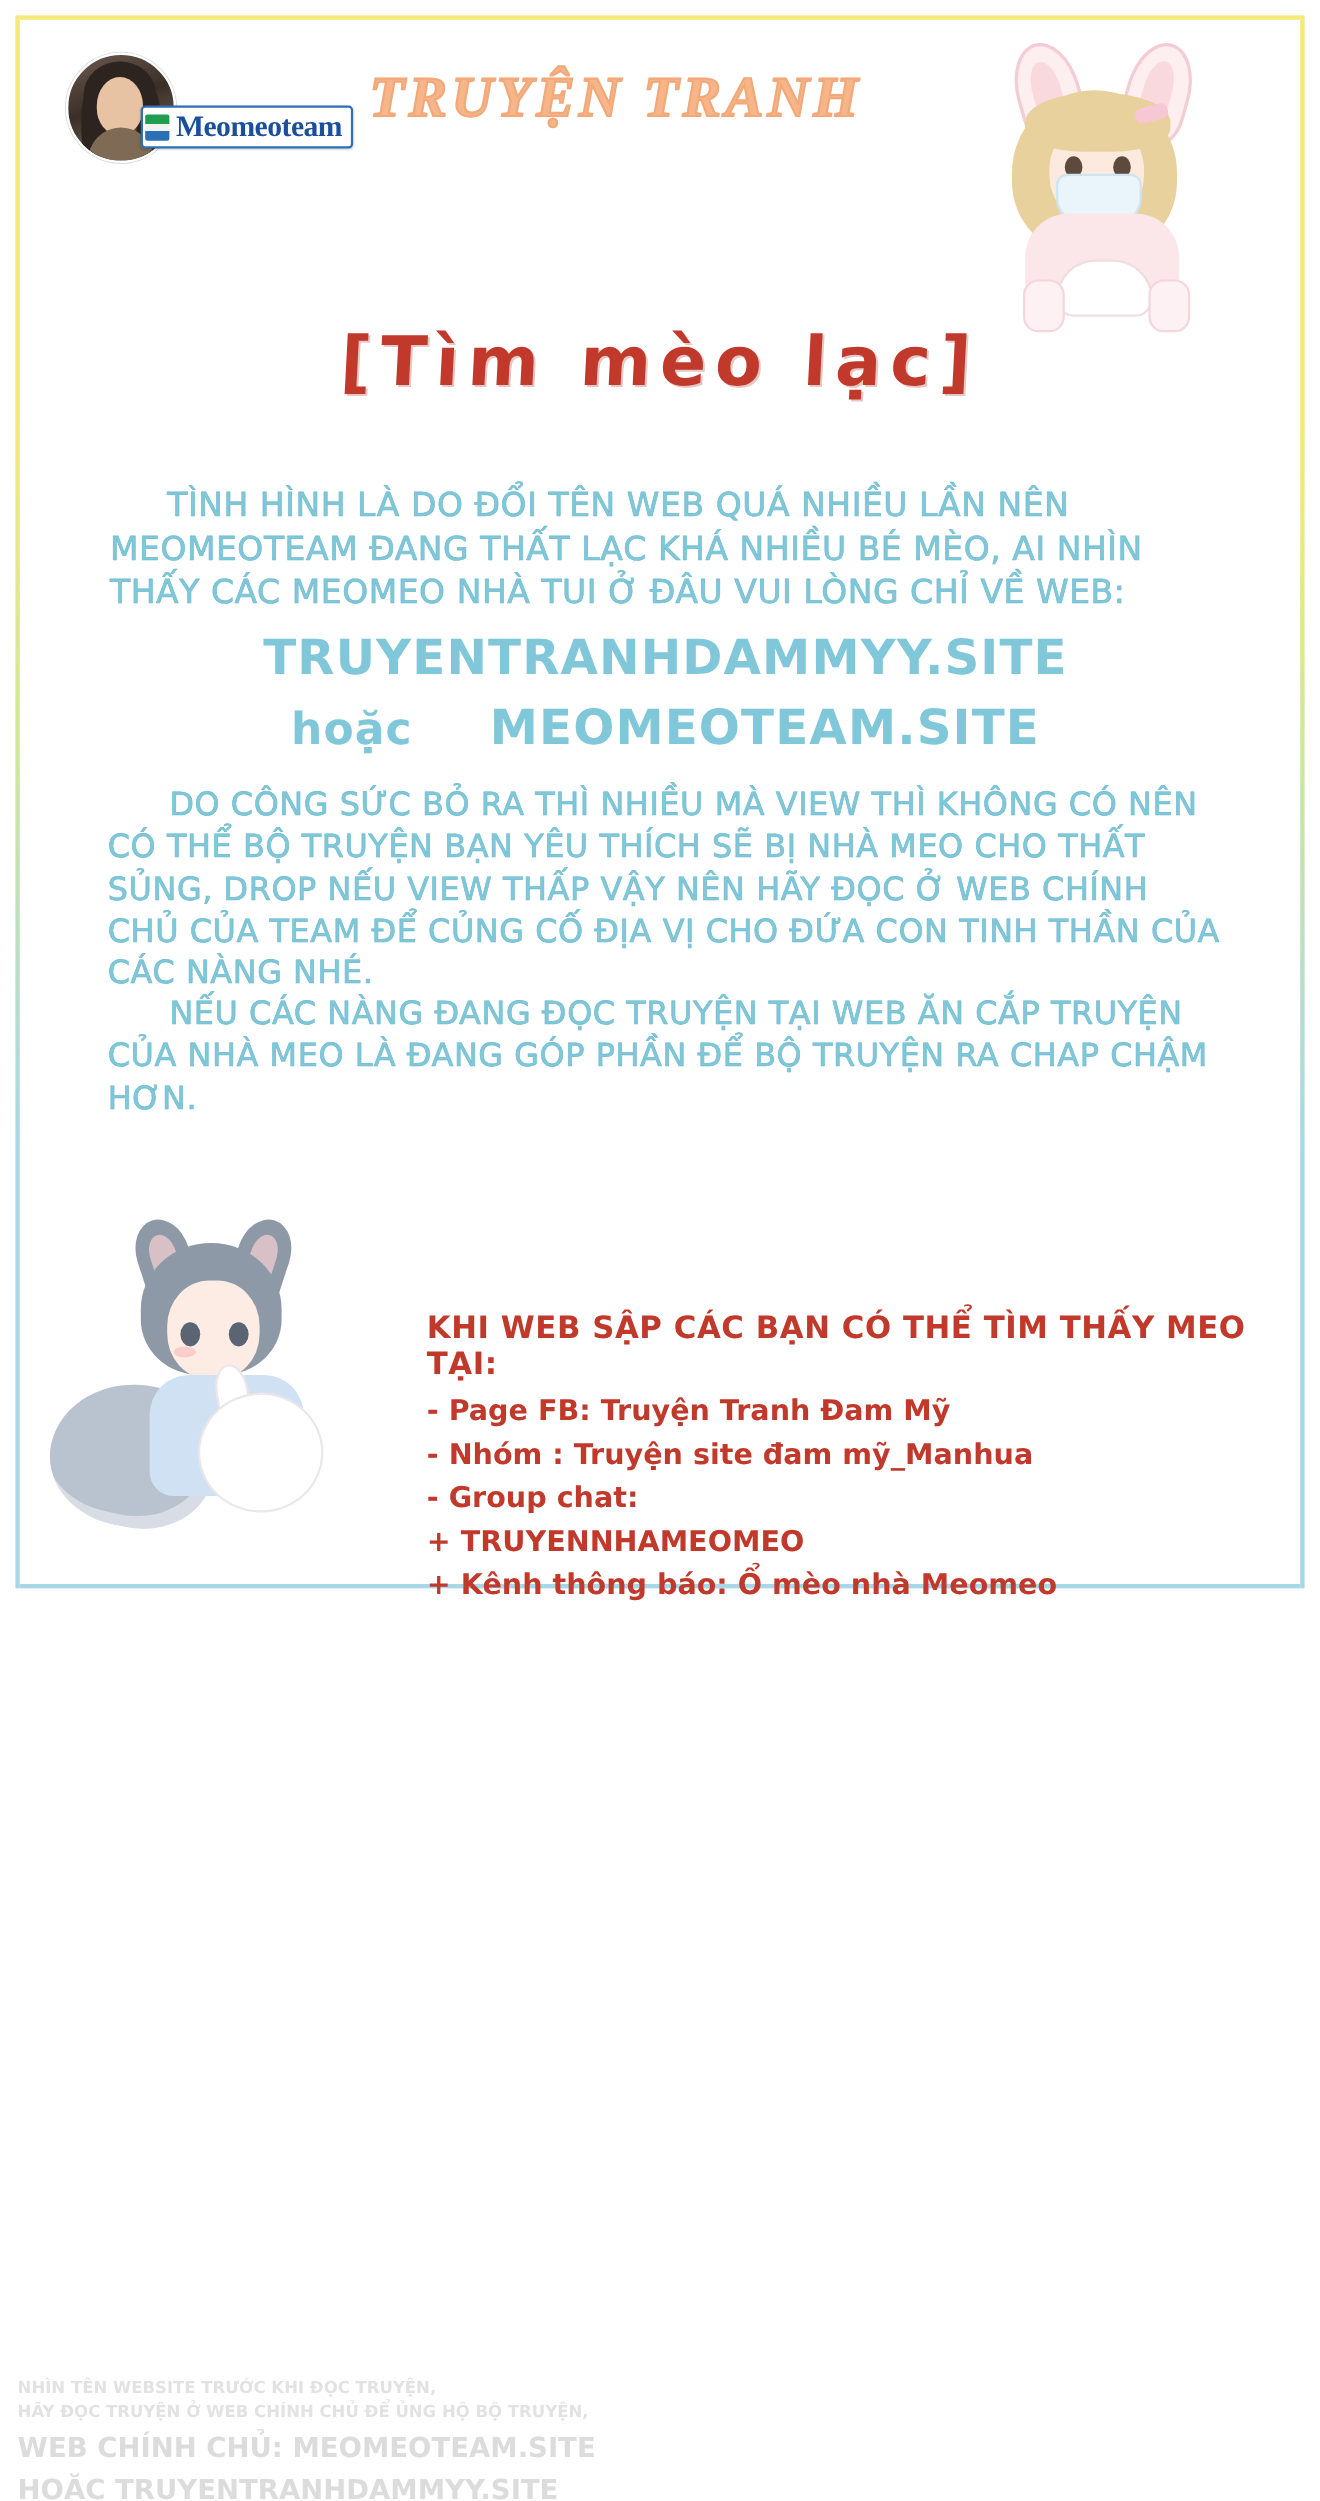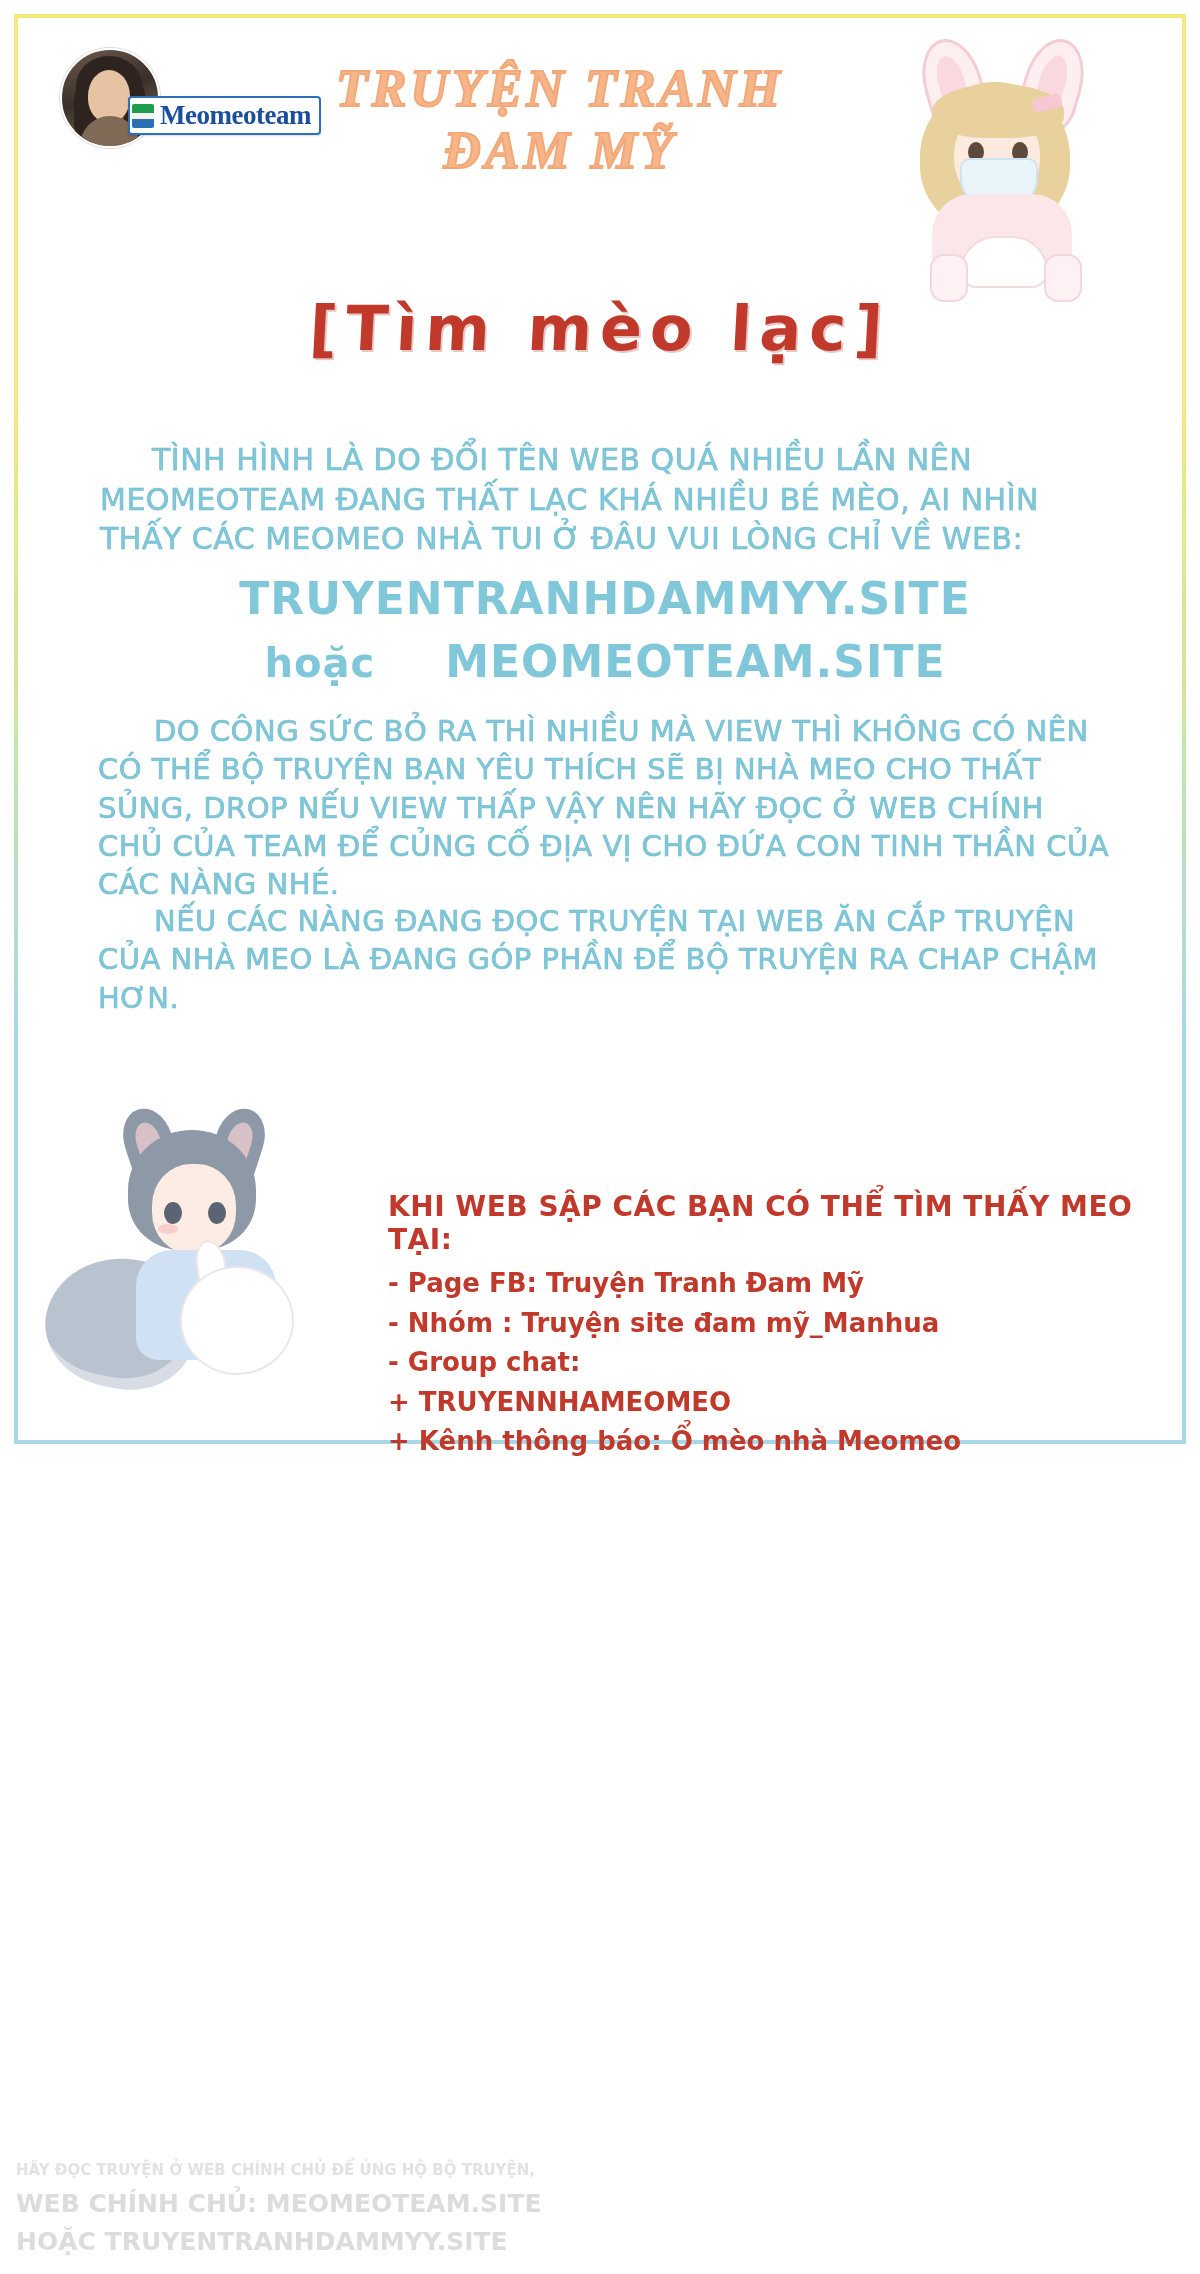--- a/index.html
+++ b/index.html
@@ -412,21 +412,20 @@
       <div class="avatar-body"></div>
     </div>
 
     <div class="brand-tag">
       <span class="brand-flag"></span>
       <span class="brand-name">Meomeoteam</span>
     </div>
 
     <div class="title-main">
       <span>Truyện tranh</span>
-      <span class="l2">Đam mỹ</span>
     </div>
 
     <div class="girl">
       <div class="g-ear-l"></div>
       <div class="g-ear-r"></div>
       <div class="g-hair"></div>
       <div class="g-face"></div>
       <div class="g-bangs"></div>
       <div class="g-bow"></div>
       <div class="g-eye-l"></div>
@@ -471,18 +470,19 @@
   <div class="contact">
     <div class="contact-title">Khi web sập các bạn có thể tìm thấy meo tại:</div>
     <div class="contact-line">- Page FB: Truyện Tranh Đam Mỹ</div>
     <div class="contact-line">- Nhóm : Truyện site đam mỹ_Manhua</div>
     <div class="contact-line">- Group chat:</div>
     <div class="contact-line">+ TRUYENNHAMEOMEO</div>
     <div class="contact-line">+ Kênh thông báo: Ổ mèo nhà Meomeo</div>
   </div>
 
   <div class="footer">
+    <div class="footer-small">Nhìn tên website trước khi đọc truyện,</div>
     <div class="footer-small">hãy đọc truyện ở web chính chủ để ủng hộ bộ truyện,</div>
     <div class="footer-big">Web chính chủ: meomeoteam.site</div>
     <div class="footer-big">hoặc truyentranhdammyy.site</div>
   </div>
 
 </div>
 
 </body></html>

